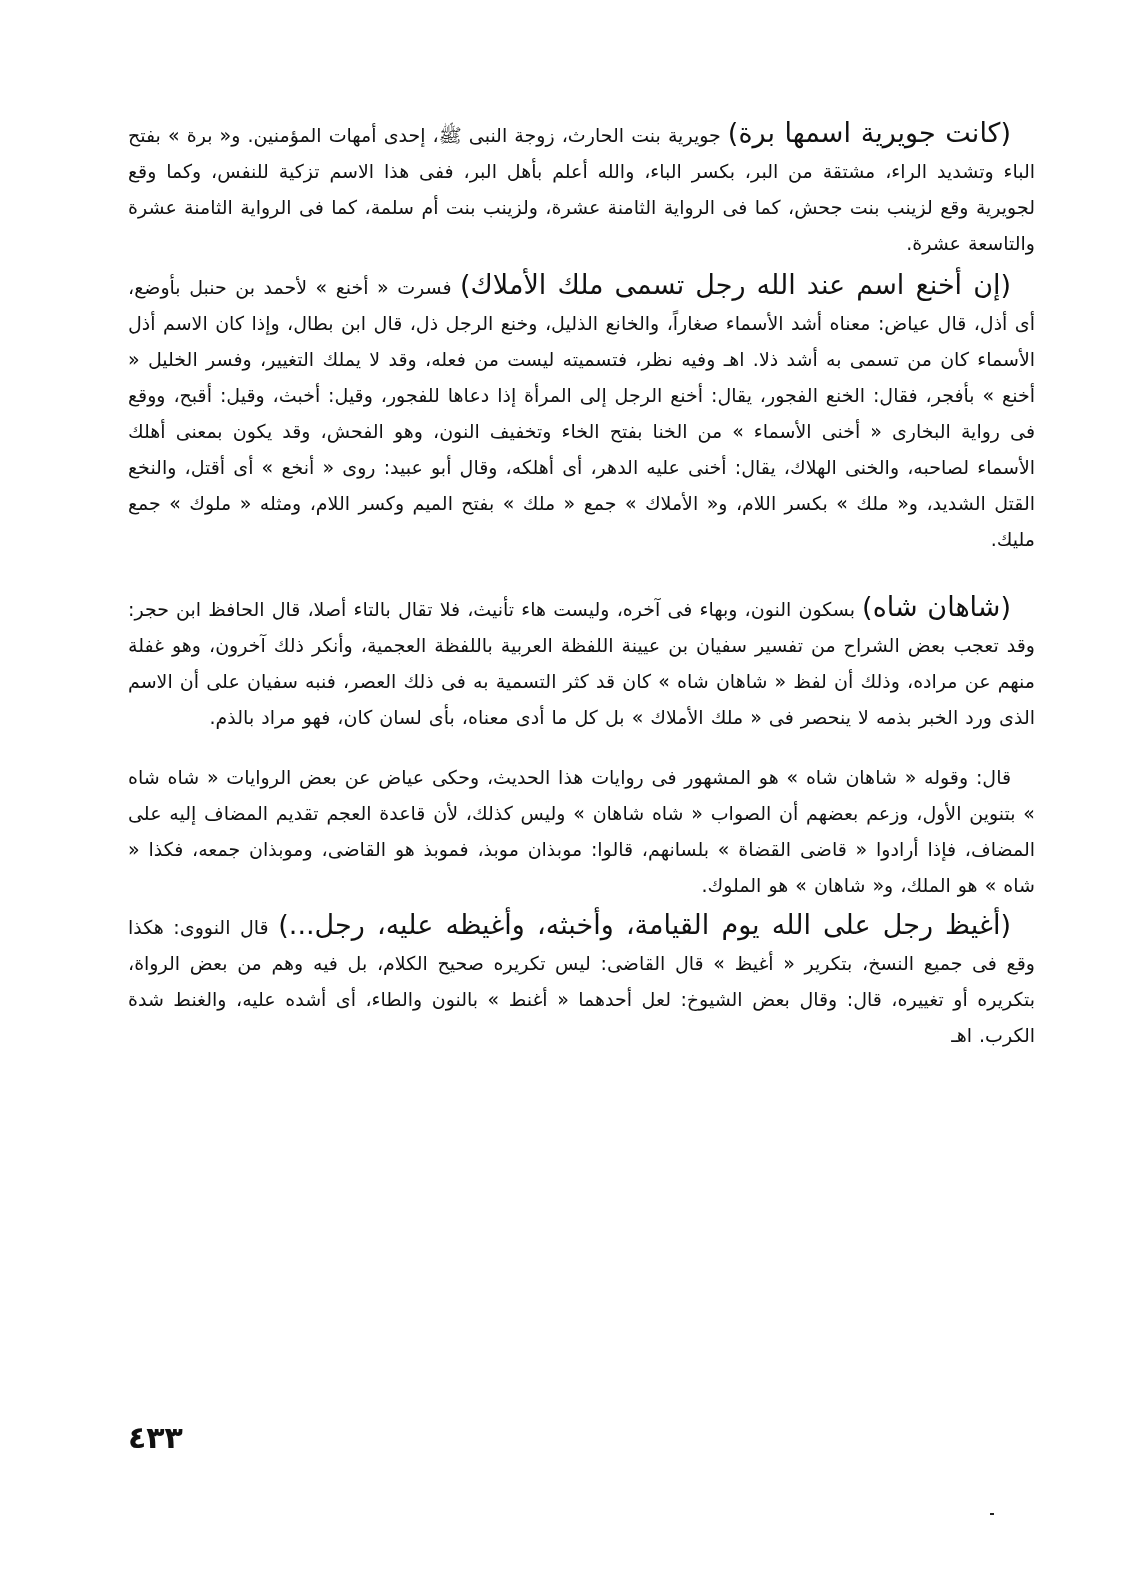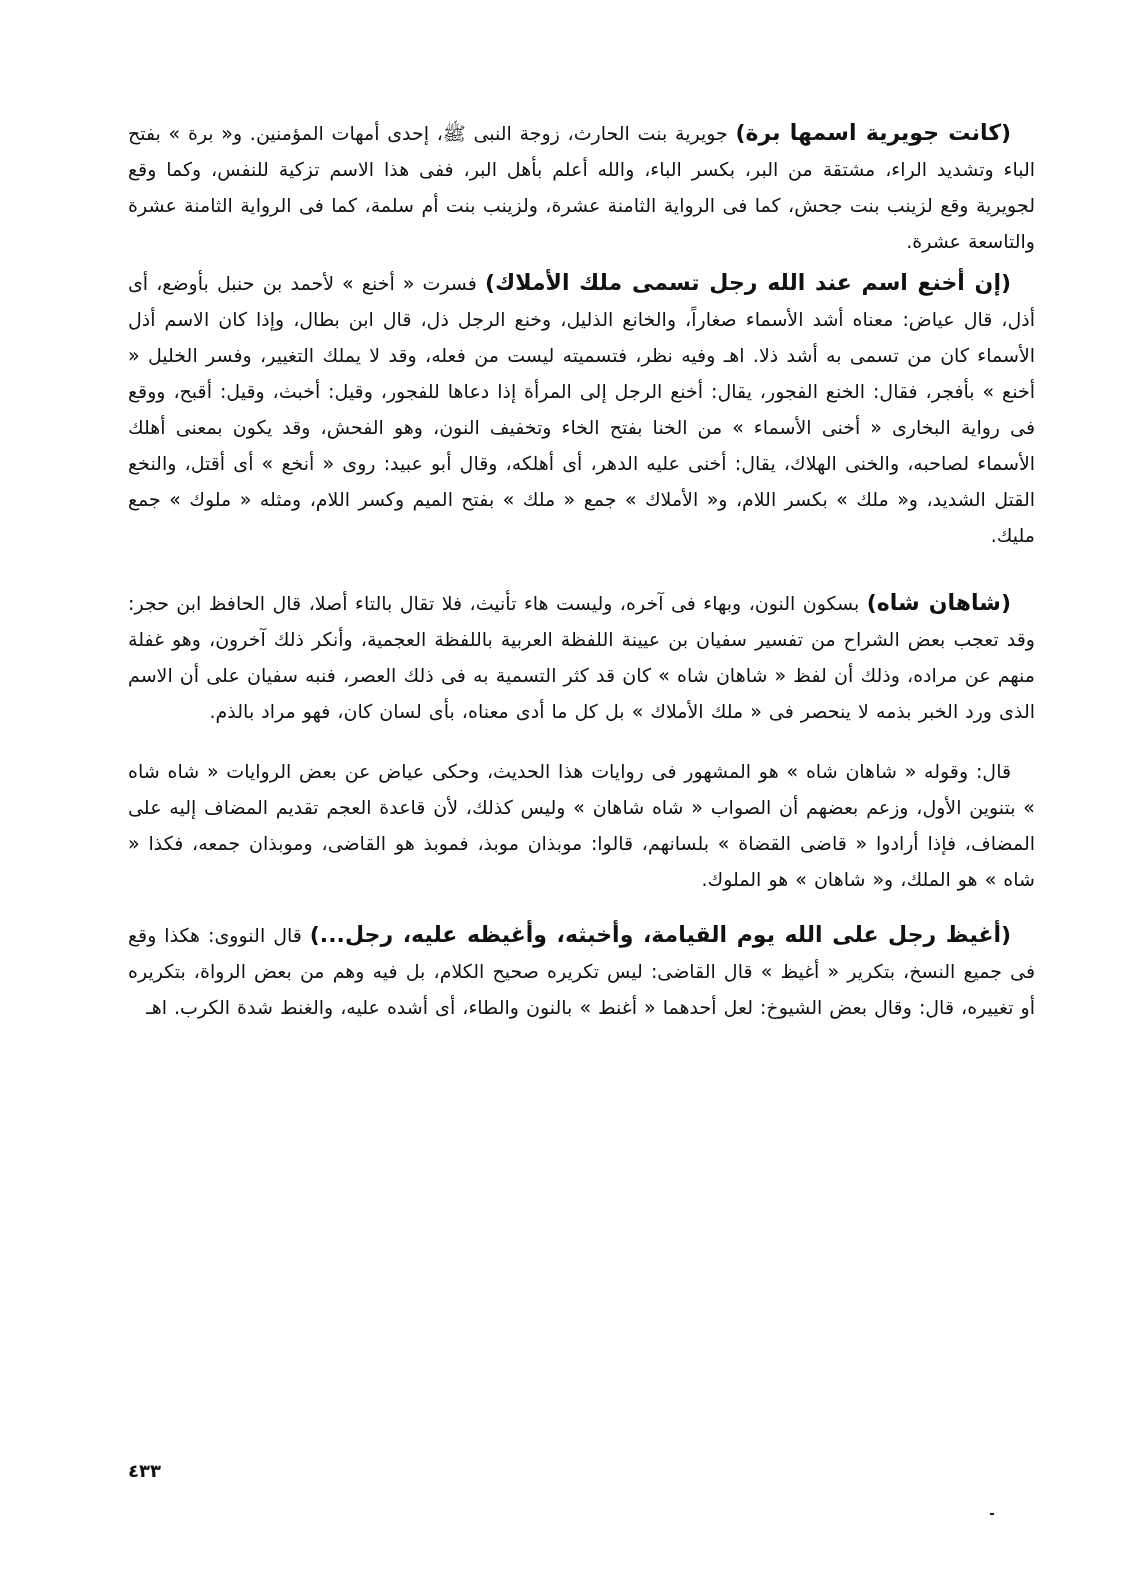--- a/index.html
+++ b/index.html
@@ -30,31 +30,31 @@
       line-height: 36px;
       word-spacing: 1px;
     }
     .para + .para { margin-top: 18px; }
     .para.indent { text-indent: 24px; }
     .para.p1 { margin-top: 0; }
     .para.p2 { margin-top: 20px; }
     .para.p3 { margin-top: 6px; }
     .para.p4 { margin-top: 32px; }
     .para.p5 { margin-top: 24px; }
-    .para.p6 { margin-top: 20px; }
+    .para.p6 { margin-top: 4px; }
     .para.p8 { margin-top: 18px; padding-right: 48px; }
     .lemma {
-      font-weight: bold;
-      font-size: 22px;
+      font-weight: normal;
+      font-size: 27px;
     }
     .page-number {
       position: absolute;
       left: 128px;
-      top: 1460px;
-      font-size: 18px;
+      top: 1420px;
+      font-size: 30px;
       font-weight: bold;
       direction: rtl;
       color: #111111;
     }
     .speck {
       position: absolute;
       left: 990px;
       top: 1513px;
       width: 4px;
       height: 2px;

